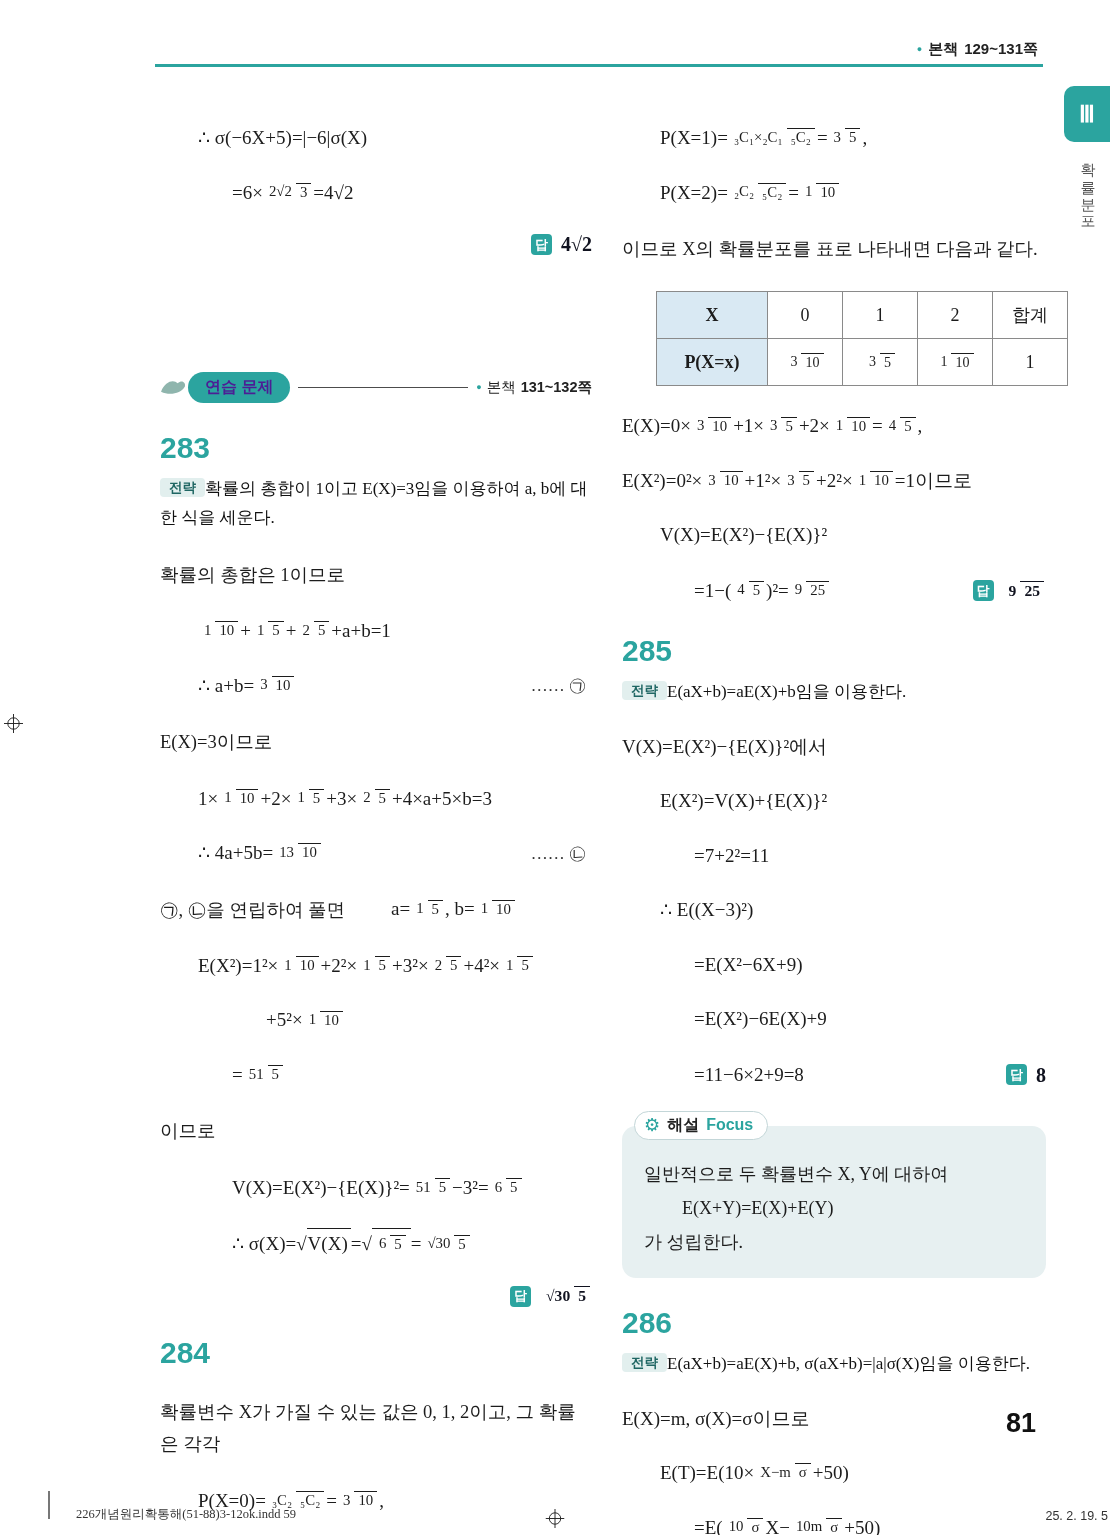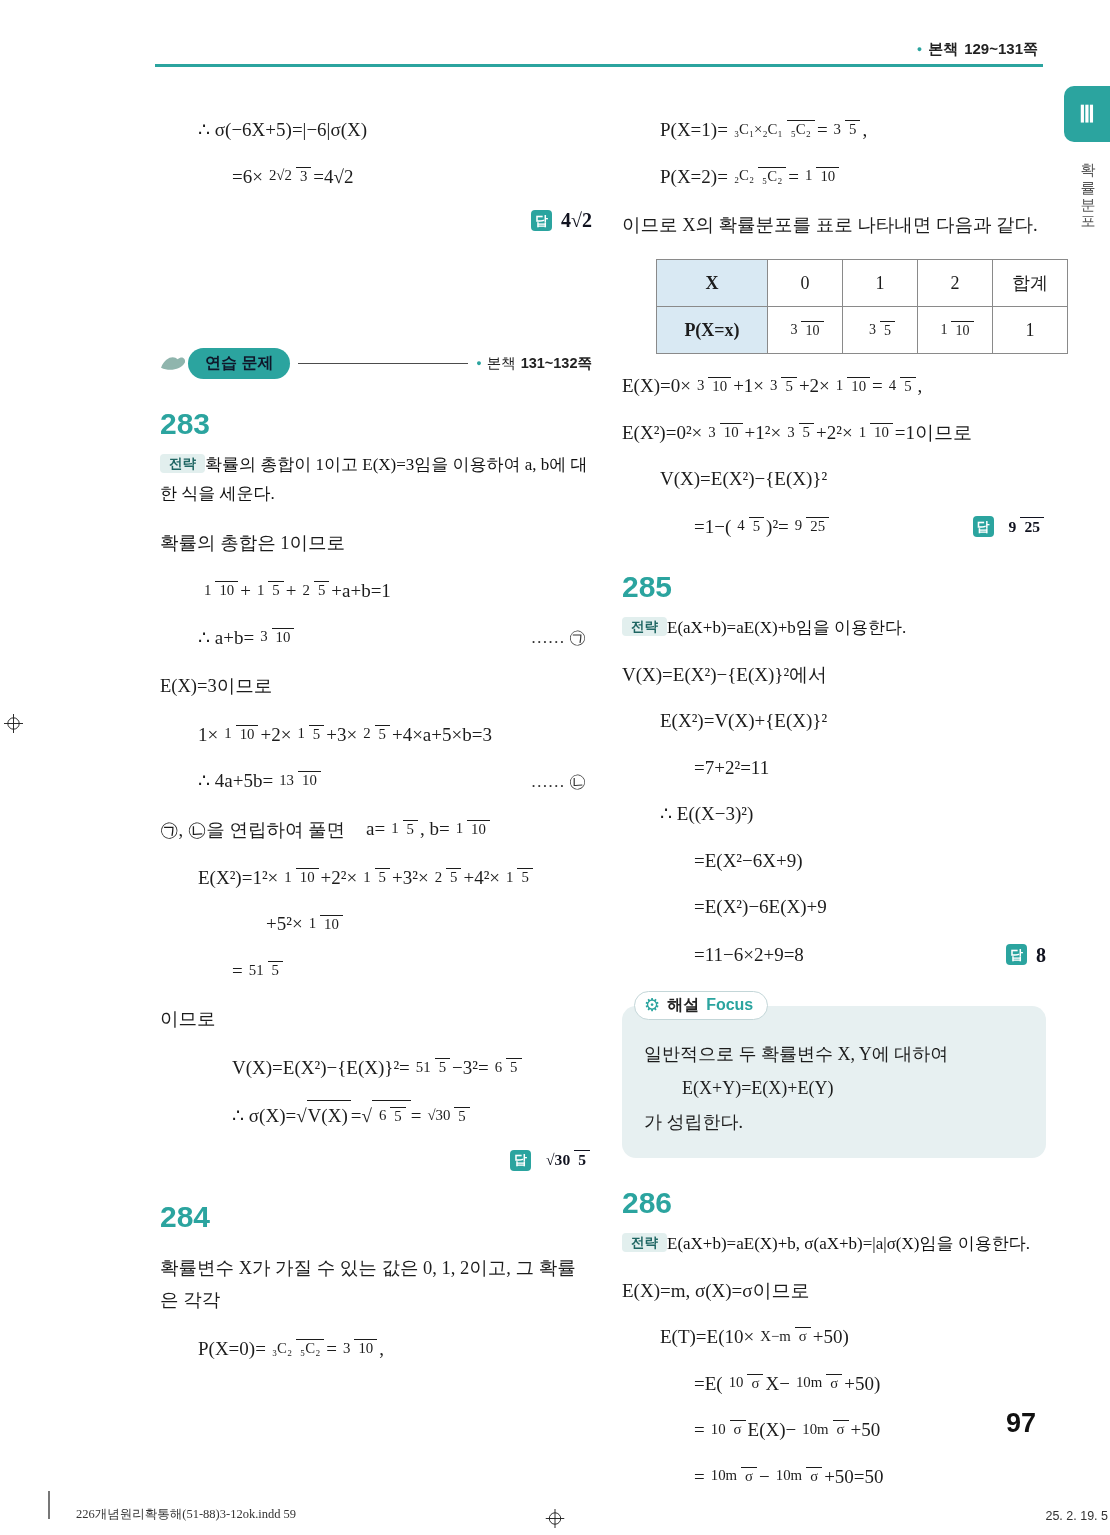--- a/index.html
+++ b/index.html
@@ -18,28 +18,28 @@
   .side-tab{position:absolute;top:86px;right:0;width:46px;height:56px;background:var(--accent);
             border-radius:10px 0 0 10px;display:flex;align-items:center;justify-content:center;
             color:#fff;font-size:23px;font-weight:bold;}
   .side-label{position:absolute;top:152px;right:13px;writing-mode:vertical-rl;
               font-family:"Liberation Sans",sans-serif;font-size:15px;color:#555;letter-spacing:3px;}
 
   
   .col-left{position:absolute;left:160px;top:98px;width:432px;}
   .col-right{position:absolute;left:622px;top:98px;width:424px;}
 
-  .ln{margin:18px 0;font-size:19px;line-height:1.5;}
+  .ln{margin:26px 0;font-size:19px;line-height:1.5;}
   .math{font-family:"Liberation Serif",serif;}
   .ktext{font-size:18.5px;line-height:1.75;}
   .ind1{padding-left:38px;}
   .ind2{padding-left:72px;}
   .ind3{padding-left:106px;}
   .flex-line{display:flex;align-items:center;justify-content:space-between;}
-  .pair-line{display:flex;align-items:center;gap:21px;}
+  .pair-line{display:flex;align-items:center;gap:46px;}
   .ref{color:#333;font-size:17px;padding-right:6px;white-space:nowrap;}
 
   
   .frac{display:inline-flex;flex-direction:row;align-items:center;vertical-align:middle;
         font-size:0.78em;line-height:1.2;margin:0 2px;transform:translateY(-2px);}
   .frac .num,.frac .den{padding:0 4px;text-align:center;display:block;}
   .frac .den{border-top:1.3px solid currentColor;}
   .sqb{display:inline-block;border-top:1.4px solid currentColor;padding:1px 3px 0 1px;}
 
   
@@ -47,21 +47,21 @@
   .ans-group{display:inline-flex;align-items:center;gap:9px;}
   .ans-badge{background:var(--accent);color:#fff;font-family:"Liberation Sans",sans-serif;
              font-size:13px;font-weight:bold;width:21px;height:21px;border-radius:4px;
              display:inline-flex;align-items:center;justify-content:center;flex:none;}
   .ans-val{font-weight:bold;font-size:20px;color:#10121f;}
 
   
   .exercise-head{display:flex;align-items:center;gap:8px;margin:116px 0 24px;}
   .bird{width:27px;height:19px;flex:none;margin-right:-7px;position:relative;z-index:1;}
   .bird path{fill:#8fb5ad;}
-  .ex-pill{background:var(--accent);color:#0f172a;font-family:"Liberation Sans",sans-serif;
+  .ex-pill{background:var(--accent);color:#4c1d95;font-family:"Liberation Sans",sans-serif;
            font-weight:bold;font-size:16px;padding:5px 17px;border-radius:17px;flex:none;}
   .ex-line{flex:1;height:1.5px;background:#4c4c4c;}
   .ex-ref{display:flex;align-items:center;gap:5px;font-family:"Liberation Sans",sans-serif;
           font-size:14.5px;color:#222;}
 
   
   .pnum{color:var(--accent);font-family:"Liberation Sans",sans-serif;font-weight:800;
         font-size:30px;margin:28px 0 10px;}
   .strategy{margin:6px 0 12px;font-size:17px;line-height:1.7;color:#111;}
   .strat-badge{background:var(--strategy_bg);color:var(--strategy_text);
@@ -385,21 +385,21 @@
         </span>+50</div>
     <div class="ln math ind2">=<span class="frac">
           <span class="num">10m</span>
           <span class="den">σ</span>
         </span>−<span class="frac">
           <span class="num">10m</span>
           <span class="den">σ</span>
         </span>+50=50</div>
   </div>
 
-  <div class="page-number">97</div>
+  <div class="page-number">81</div>
   <div class="footer-imprint">226개념원리확통해(51-88)3-12ok.indd   59</div>
   <div class="footer-date">25. 2. 19.   5</div>
   <div class="crop-bar"></div>
 
   <svg class="regmark left" viewBox="0 0 20 20">
     <circle cx="10" cy="10" r="6"></circle>
     <line x1="10" y1="0" x2="10" y2="20"></line>
     <line x1="0" y1="10" x2="20" y2="10"></line>
   </svg>
   <svg class="regmark bottom" viewBox="0 0 20 20">

